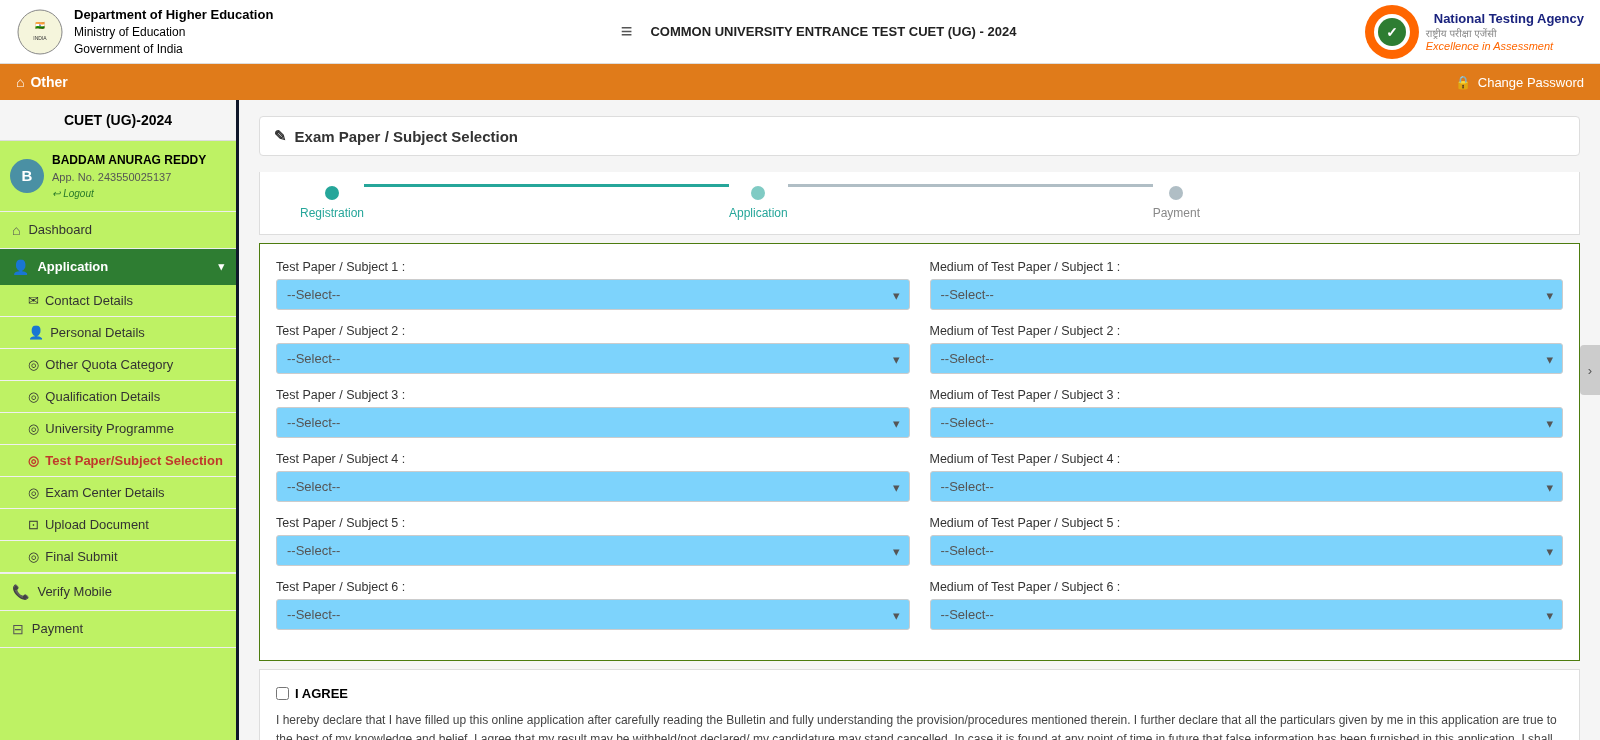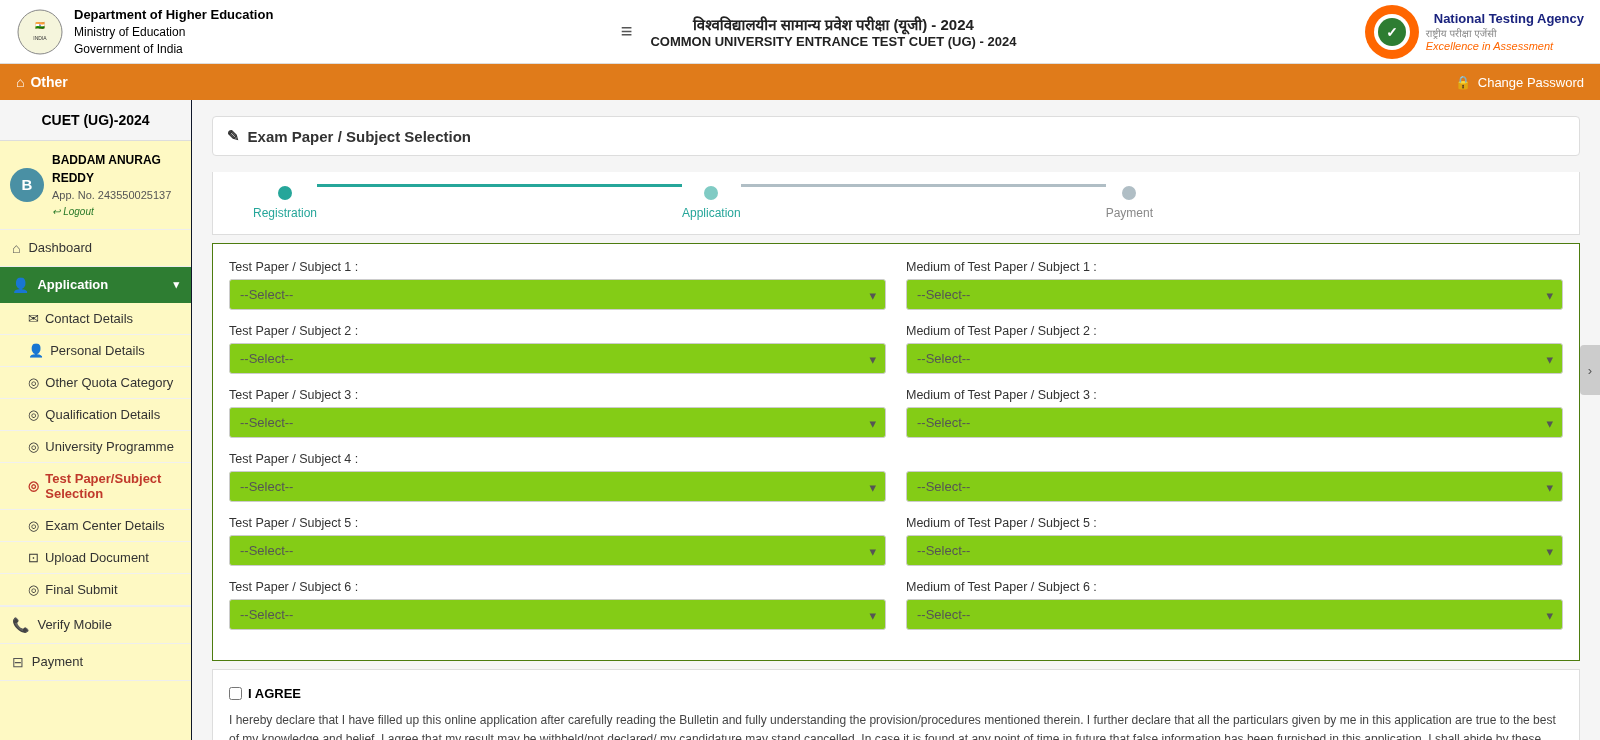--- a/index.html
+++ b/index.html
@@ -39,23 +39,23 @@
     .nav-change-pwd {
       display: flex; align-items: center; gap: 6px;
       color: #fff; font-size: 13px; cursor: pointer;
     }
 
     
     .layout { display: flex; height: calc(100vh - 100px); }
 
     
     .sidebar {
-      width: 192px;
-      background: #fef9c3;
-      border-right: 1px solid #0f172a;
+      width: 239px;
+      background: #bef264;
+      border-right: 3px solid #0f172a;
       overflow-y: auto;
       flex-shrink: 0;
     }
     .sidebar-title {
       background: #f5f5f5;
       text-align: center;
       padding: 12px 8px;
       font-weight: bold;
       font-size: 14px;
       border-bottom: 1px solid #ddd;
@@ -174,21 +174,21 @@
     .form-group label {
       display: block;
       font-size: 12.5px;
       color: #333;
       margin-bottom: 5px;
     }
     .form-select {
       width: 100%;
       padding: 7px 10px;
       border: 1px solid #ccc;
-      background: #84cc16;
+      background: #7dd3fc;
       border-radius: 3px;
       font-size: 13px;
       color: #555;
       appearance: none;
       cursor: pointer;
     }
     .select-wrapper {
       position: relative;
     }
     .select-wrapper::after {
@@ -262,21 +262,20 @@
     <div class="header-dept">
       <div class="dept-name">Department of Higher Education</div>
       <div>Ministry of Education</div>
       <div>Government of India</div>
     </div>
   </div>
 
   <div style="display:flex; align-items:center; gap:10px;">
     <span class="hamburger">≡</span>
     <div class="header-center">
-      <div class="hindi">विश्वविद्यालयीन सामान्य प्रवेश परीक्षा (यूजी) - 2024</div>
       <div class="english">COMMON UNIVERSITY ENTRANCE TEST CUET (UG) - 2024</div>
     </div>
   </div>
 
   <div class="nta-logo">
     <div style="position:relative; width:56px; height:56px;">
       <svg width="56" height="56" viewBox="0 0 56 56">
         <circle cx="28" cy="28" r="27" fill="#ff6600"></circle>
         <circle cx="28" cy="28" r="18" fill="#fff"></circle>
         <circle cx="28" cy="28" r="14" fill="#2e7d32"></circle>
@@ -476,20 +475,21 @@
       <div class="form-row">
         <div class="form-group">
           <label>Test Paper / Subject 4 :</label>
           <div class="select-wrapper">
             <select class="form-select">
               <option>--Select--</option>
             </select>
           </div>
         </div>
         <div class="form-group">
+          <label>Medium of Test Paper / Subject 4 :</label>
           <div class="select-wrapper">
             <select class="form-select">
               <option>--Select--</option>
             </select>
           </div>
         </div>
       </div>
 
       <div class="form-row">
         <div class="form-group">

